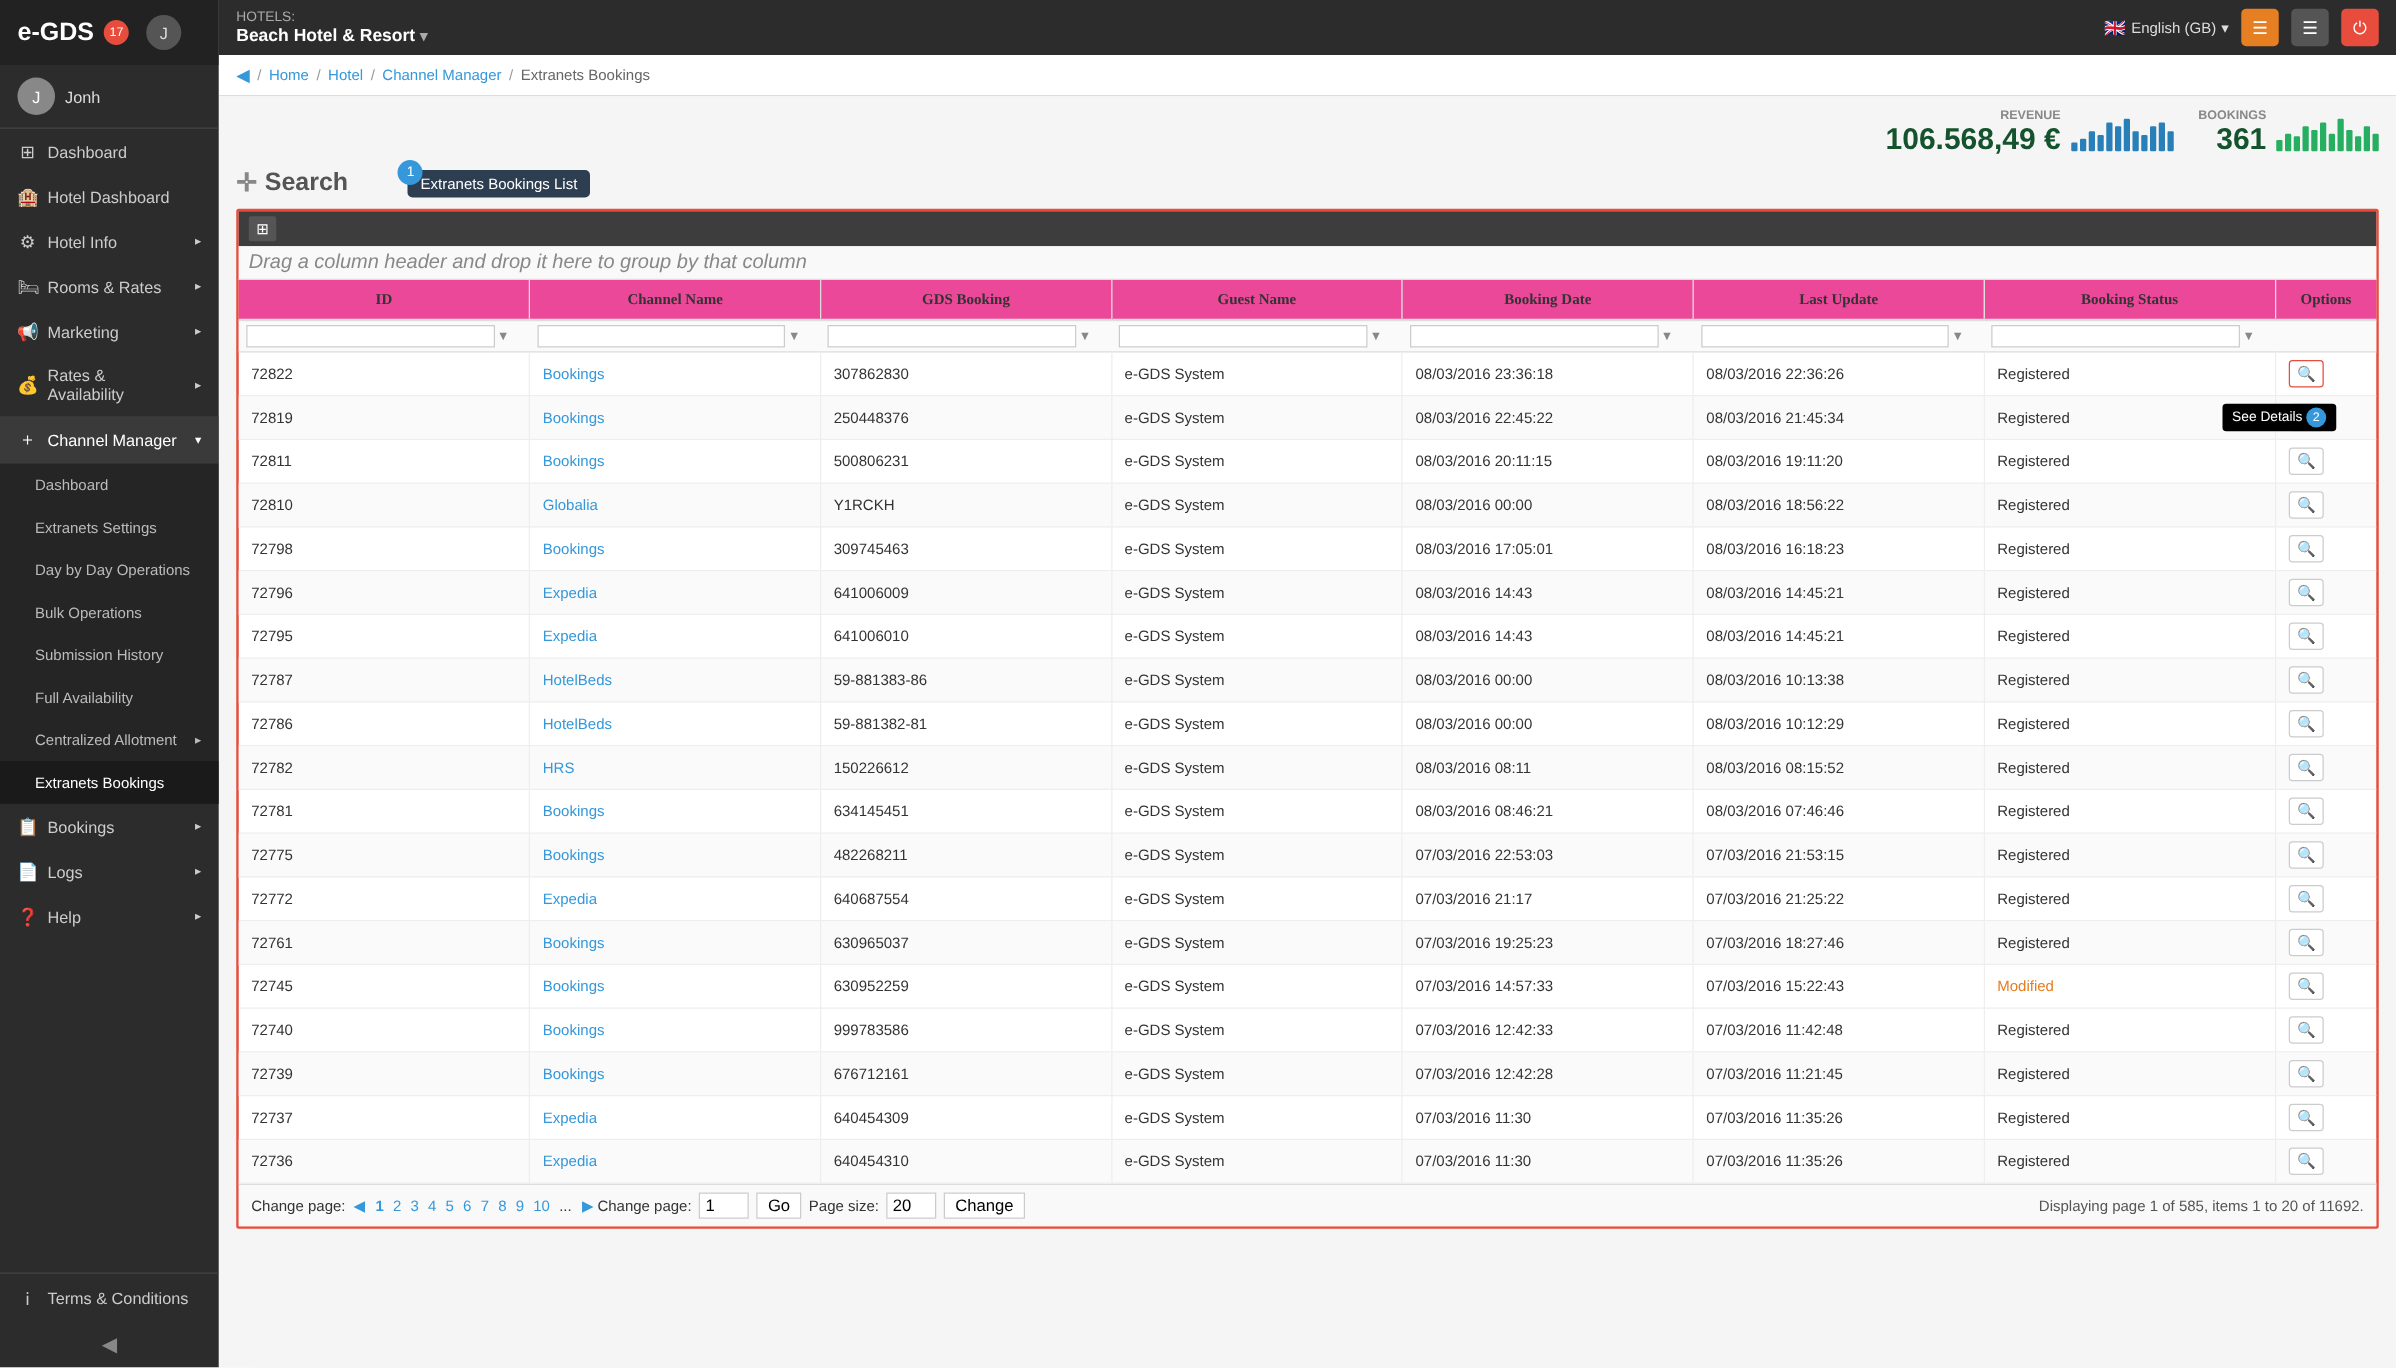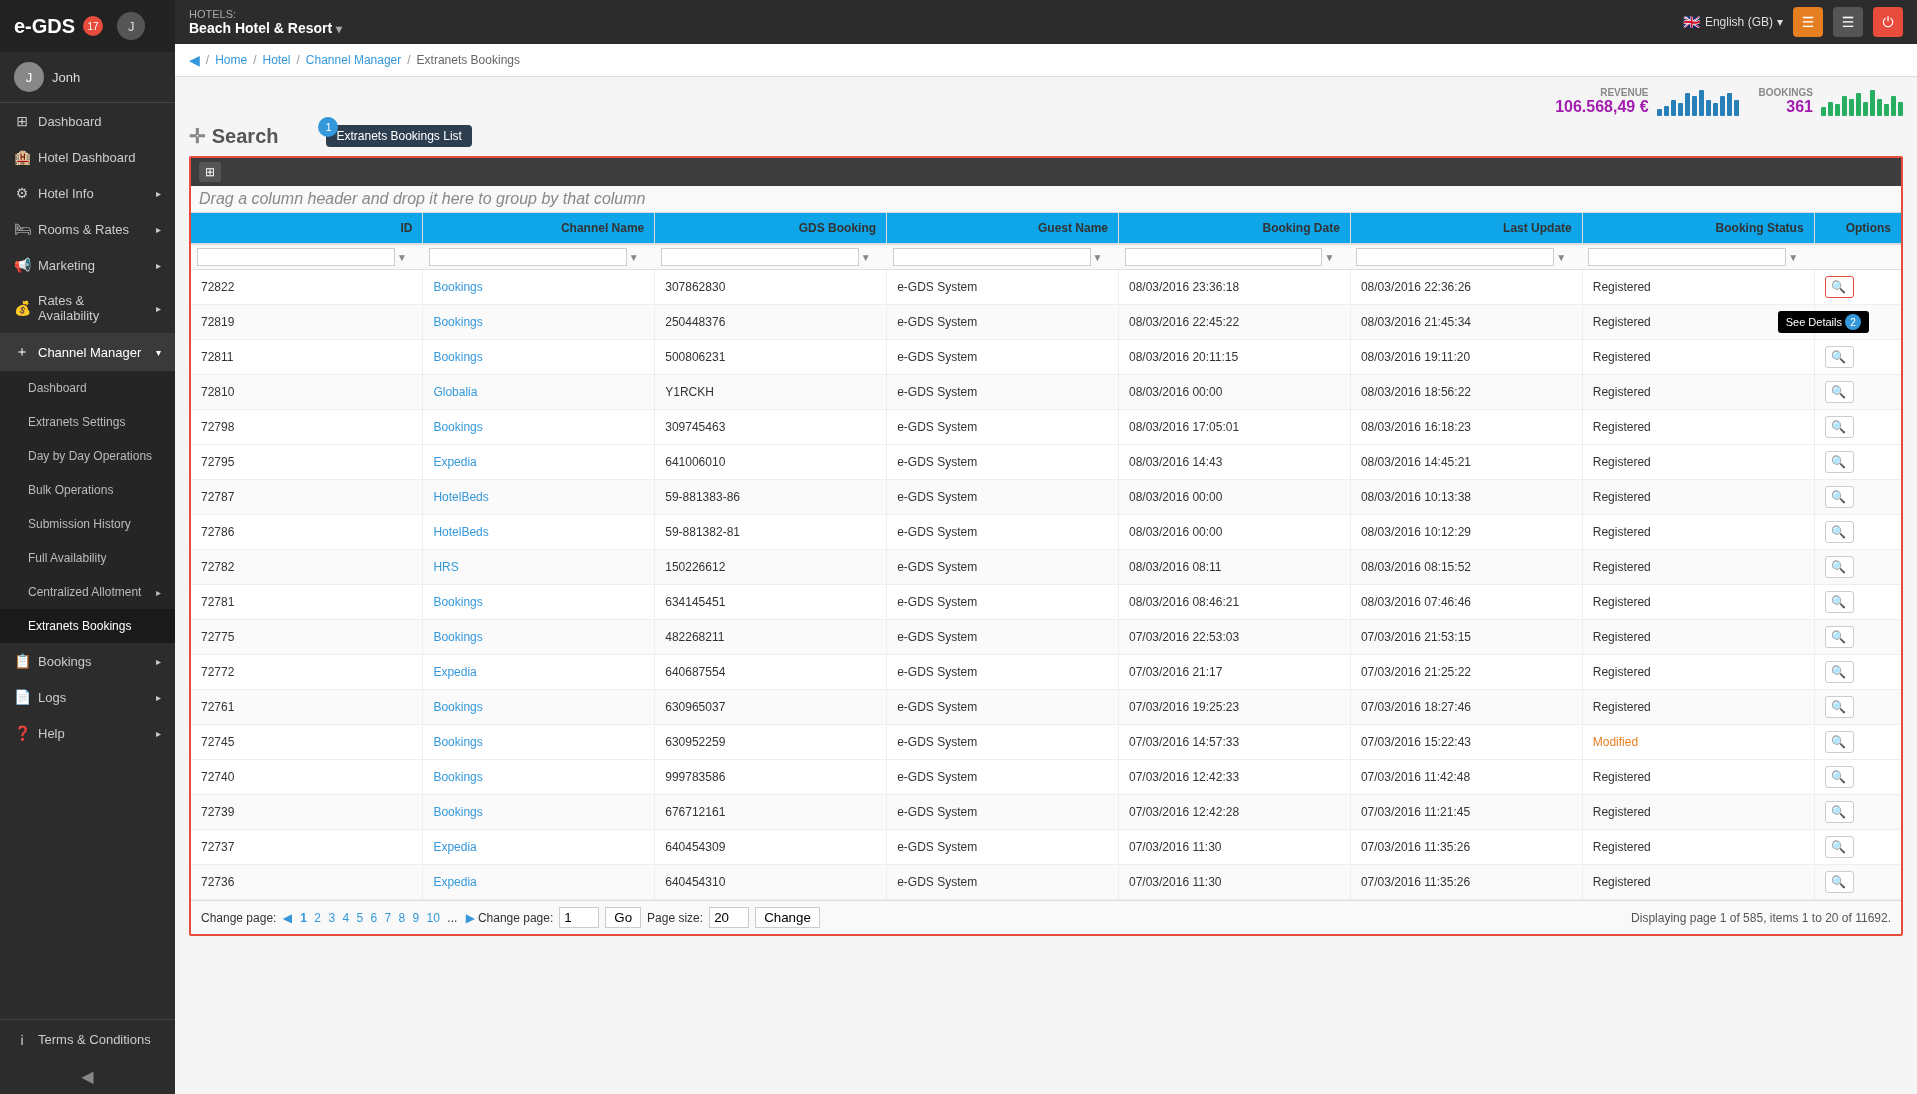--- a/index.html
+++ b/index.html
@@ -153,21 +153,21 @@
     
     .stats-bar {
       display: flex;
       justify-content: flex-end;
       align-items: center;
       gap: 20px;
       margin-bottom: 8px;
     }
     .stat-block { text-align: right; display: flex; align-items: center; gap: 8px; }
     .stat-label { font-size: 10px; color: #888; font-weight: bold; text-transform: uppercase; }
-    .stat-value { font-size: 16px; color: #a21caf; font-weight: bold; }
+    .stat-value { font-size: 24px; color: #14532d; font-weight: bold; }
     .stat-chart { display: flex; align-items: flex-end; gap: 2px; height: 28px; }
     .stat-chart .bar { width: 5px; background: #3498db; border-radius: 1px; }
 
     
     .search-header {
       display: flex;
       align-items: center;
       gap: 8px;
       margin-bottom: 8px;
     }
@@ -214,28 +214,29 @@
       font-style: italic;
     }
 
     
     table {
       width: 100%;
       border-collapse: collapse;
       font-size: 12px;
     }
     thead tr th {
-      background: #0ea5e9;
+      background: #ec4899;
       padding: 8px 10px;
-      text-align: right;
+      text-align: center;
       font-weight: bold;
       color: #333;
       border-bottom: 2px solid #ddd;
       border-right: 1px solid #ddd;
       white-space: nowrap;
+      font-family: Liberation Serif, serif;
     }
     thead tr th:last-child { border-right: none; }
     .filter-row td {
       padding: 3px 6px;
       border-bottom: 1px solid #ddd;
       background: #fafafa;
     }
     .filter-row td input {
       width: 90%;
       border: 1px solid #ccc;
@@ -603,20 +604,33 @@
       <td>309745463</td>
       <td>e-GDS System</td>
       <td>08/03/2016 17:05:01</td>
       <td>08/03/2016 16:18:23</td>
       <td class="status-registered">Registered</td>
       <td style="position:relative;">
         <button class="action-btn ">🔍</button>
         
       </td>
     </tr>
+            <tr class="alt">
+      <td>72796</td>
+      <td><a class="link" href="#">Expedia</a></td>
+      <td>641006009</td>
+      <td>e-GDS System</td>
+      <td>08/03/2016 14:43</td>
+      <td>08/03/2016 14:45:21</td>
+      <td class="status-registered">Registered</td>
+      <td style="position:relative;">
+        <button class="action-btn ">🔍</button>
+        
+      </td>
+    </tr>
             <tr>
       <td>72795</td>
       <td><a class="link" href="#">Expedia</a></td>
       <td>641006010</td>
       <td>e-GDS System</td>
       <td>08/03/2016 14:43</td>
       <td>08/03/2016 14:45:21</td>
       <td class="status-registered">Registered</td>
       <td style="position:relative;">
         <button class="action-btn ">🔍</button>

